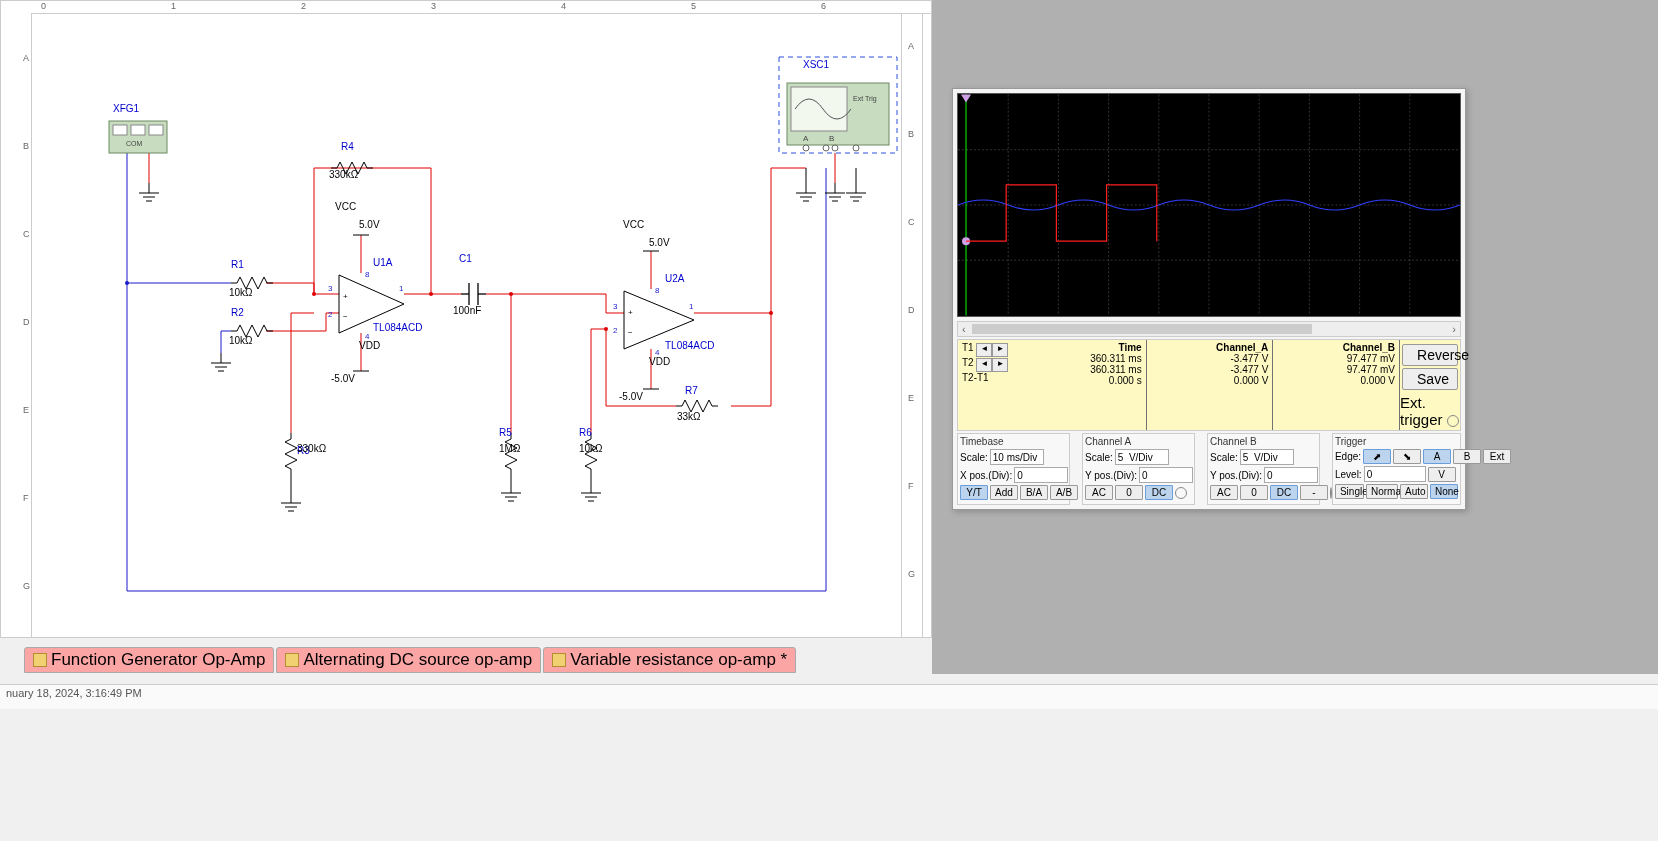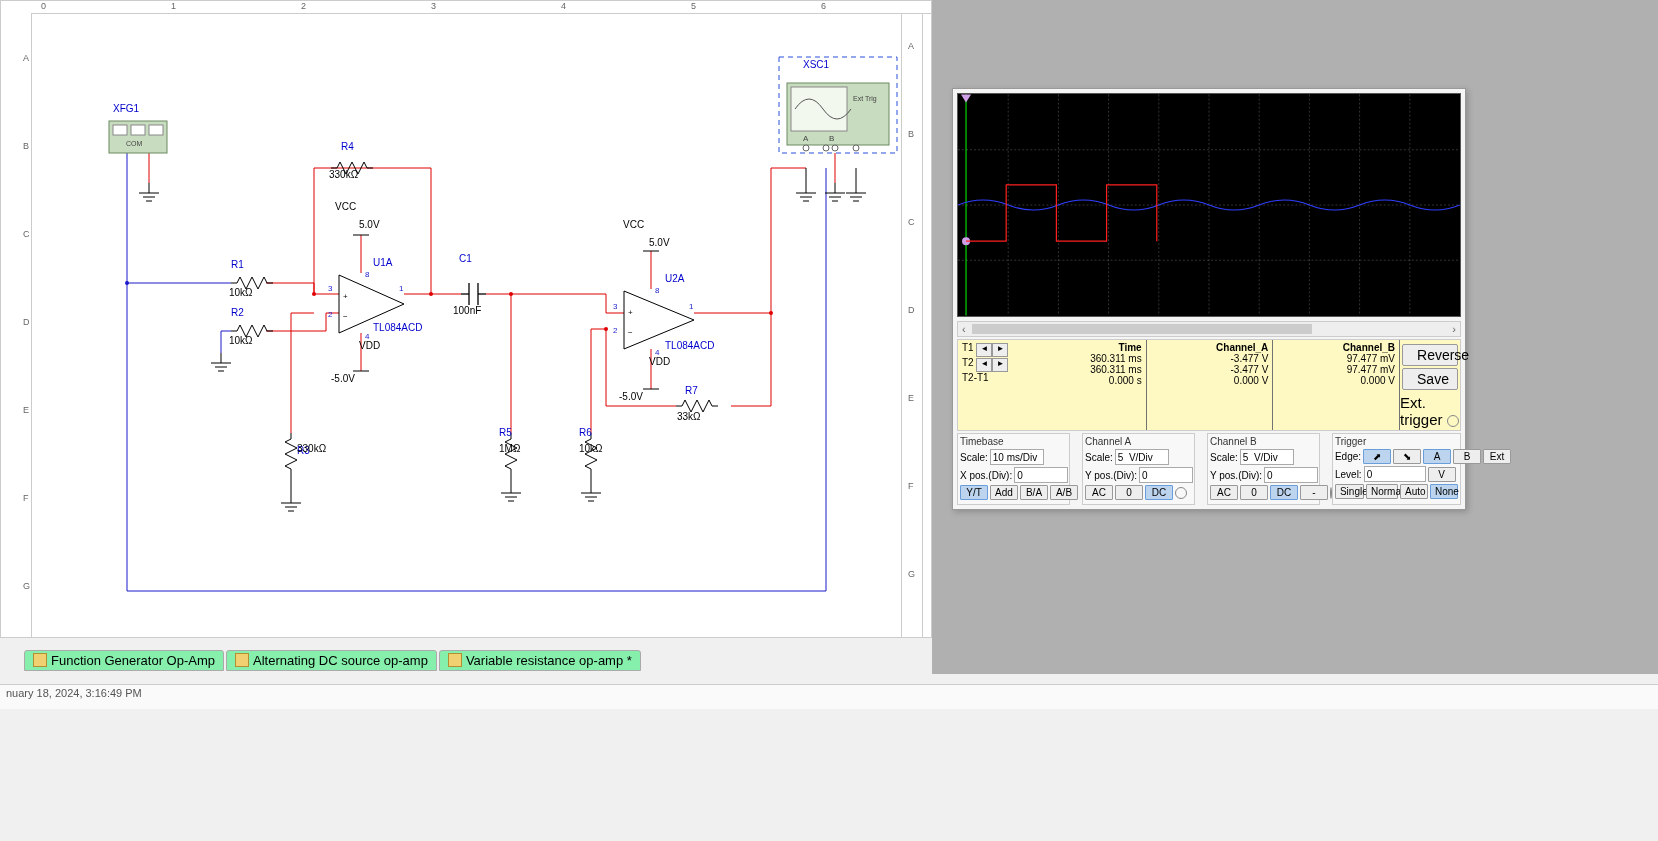--- a/index.html
+++ b/index.html
@@ -30,21 +30,21 @@
 .ctrl-group .hdr{font-size:10px;margin-bottom:2px;color:#333}
 .ctrl-row{display:flex;align-items:center;gap:2px;margin-bottom:2px}
 .ctrl-row label{font-size:10px;white-space:nowrap}
 .ctrl-row input[type=text]{width:48px;height:14px;font-size:10px;border:1px solid #aaa;padding:0 2px}
 .btn{display:inline-block;padding:1px 4px;border:1px solid #999;background:#eee;font-size:10px;cursor:pointer;border-radius:1px;min-width:18px;text-align:center}
 .btn.active{background:#bcd4ee;border-color:#6a9edb}
 .bigbtn{padding:2px 14px;margin:2px;border:1px solid #999;background:#eee;font-size:14px;cursor:pointer;border-radius:2px}
 #side-btns{width:60px;padding-top:2px}
 .radio{width:10px;height:10px;border:1px solid #888;border-radius:50%;display:inline-block;vertical-align:middle}
 #tabs-bar{position:absolute;top:649px;left:24px;height:22px;display:flex;align-items:center}
-.tab{display:flex;align-items:center;gap:4px;padding:2px 8px;border:1px solid #aaa;background:#86efac;border-top-left-radius:3px;border-top-right-radius:3px;margin-right:2px;font-size:13px;cursor:pointer}
+.tab{display:flex;align-items:center;gap:4px;padding:2px 8px;border:1px solid #aaa;background:#fca5a5;border-top-left-radius:3px;border-top-right-radius:3px;margin-right:2px;font-size:17px;cursor:pointer}
 .tab .ico{width:12px;height:12px;background:#f0d070;border:1px solid #b09030}
 #status-bar{position:absolute;top:684px;left:0;right:0;height:20px;border-top:1px solid #ccc;background:#fafafa;padding:2px 6px;font-size:11px;color:#555}
 .arrowbtn{width:14px;height:12px;border:1px solid #999;background:#eee;font-size:8px;line-height:10px;text-align:center;display:inline-block;cursor:pointer}
 .close-x{color:#888;font-size:14px;cursor:pointer;padding:0 4px}
 #right-ruler{position:absolute;left:900px;top:0;width:20px;height:636px;background:#fff;border-left:1px solid #ccc;border-right:1px solid #ccc;font-size:9px;color:#666;z-index:4}
 #right-ruler .lmark{left:6px}
 </style>
 </head>
 <body>
 

